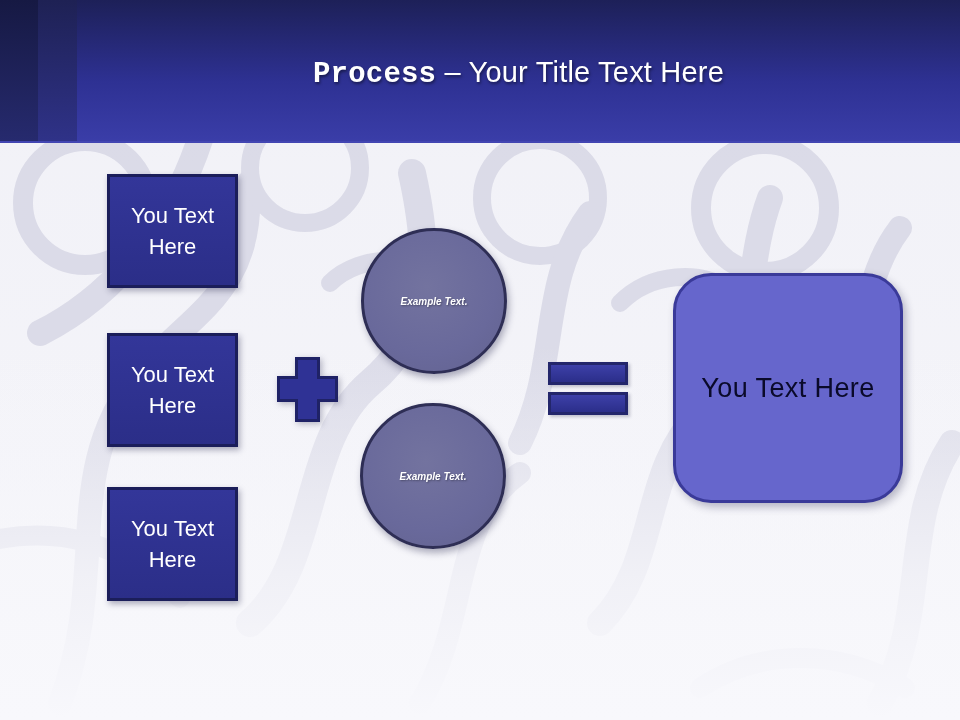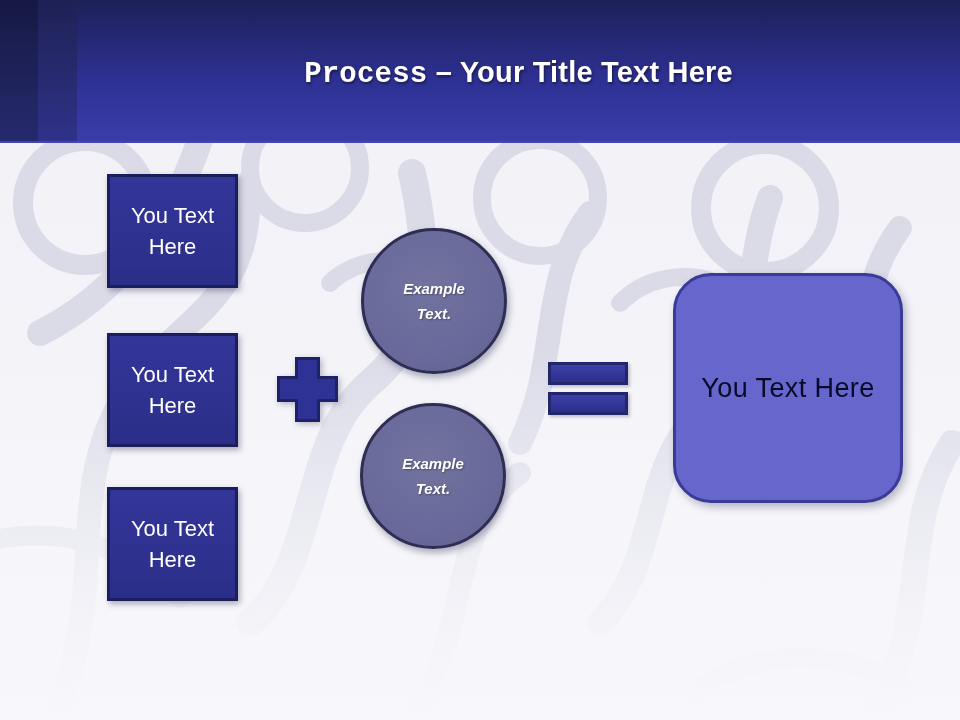--- a/index.html
+++ b/index.html
@@ -34,21 +34,21 @@
   .title {
     position: absolute; left: 77px; right: 0; top: 56px;
     text-align: center;
     color: #ffffff;
     font-size: 29px;
     letter-spacing: 0.2px;
     text-shadow: 1px 2px 3px rgba(0,0,0,0.45);
     white-space: nowrap;
   }
   .title .bold { font-weight: 700; font-family: Liberation Mono, monospace; }
-  .title .regular { font-weight: 700; }
+  .title .regular { font-weight: 400; }
 
   
   .pattern-wrap {
     position: absolute; left: 0; top: 143px; width: 960px; height: 577px;
     overflow: hidden; z-index: 0;
   }
   .pattern-wrap svg { opacity: 0.55; }
   .pattern-fade {
     position: absolute; left: 0; top: 143px; width: 960px; height: 577px;
     background: linear-gradient(180deg, rgba(244,244,249,0) 35%, rgba(247,247,251,0.75) 75%, #f8f8fc 100%);
@@ -89,21 +89,21 @@
     background: radial-gradient(circle at 45% 40%, #73739f 0%, #69699b 60%, #62628f 100%);
     border: 3px solid #2e2e55;
     box-shadow: 2px 4px 7px rgba(30,30,70,0.35);
     display: flex; align-items: center; justify-content: center;
     text-align: center;
   }
   .circle.c1 { left: 361px; top: 228px; }
   .circle.c2 { left: 360px; top: 403px; }
   .circle .circle-label {
     width: 92px;
-    color: #ffffff; font-size: 15px; line-height: 25px;
+    color: #ffffff; font-size: 10px; line-height: 25px;
     font-weight: 700; font-style: italic;
     text-shadow: 1px 1px 2px rgba(0,0,0,0.35);
   }
 
   .result-box {
     left: 673px; top: 273px; width: 230px; height: 230px;
     border-radius: 38px;
     background: #6666cc;
     border: 3px solid #3a3a99;
     box-shadow: 3px 4px 8px rgba(30,30,70,0.3);

